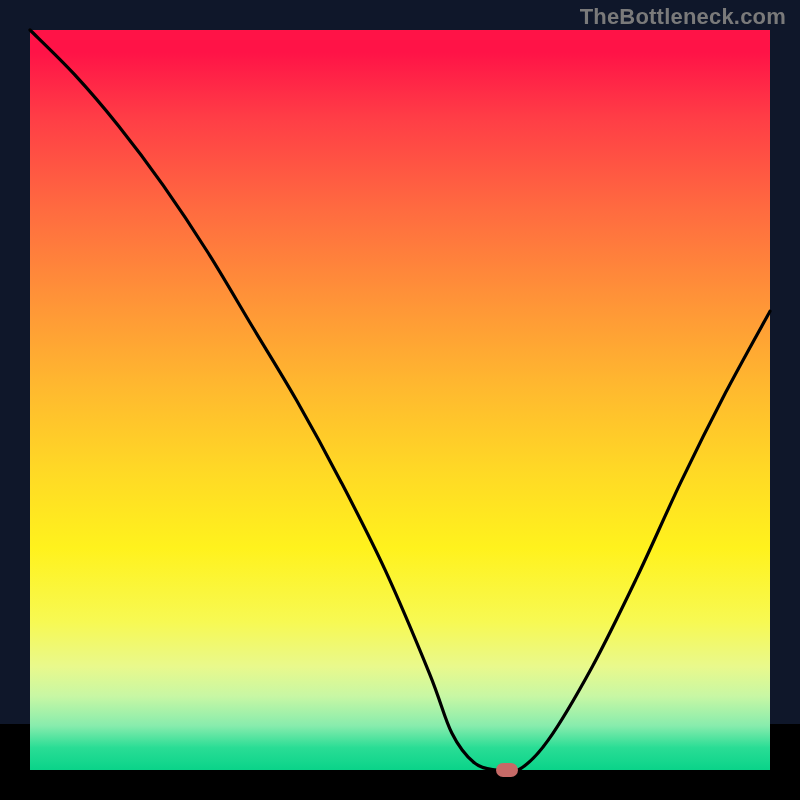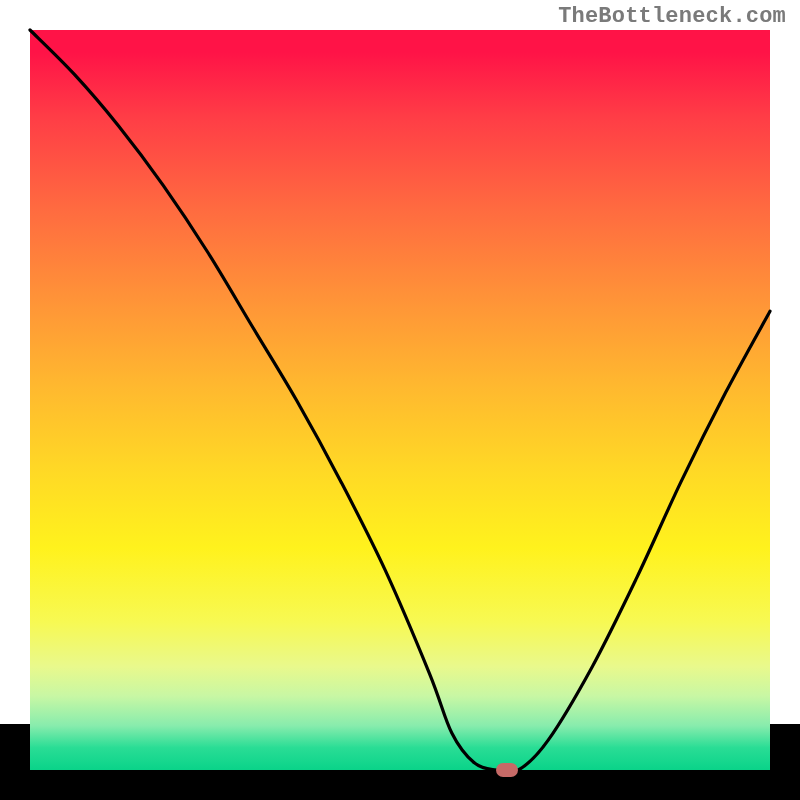--- a/index.html
+++ b/index.html
@@ -8,22 +8,21 @@
     width: 800px;
     height: 800px;
     background: #000;
     overflow: hidden;
     font-family: Arial, Helvetica, sans-serif;
   }
   .frame {
     position: relative;
     width: 800px;
     height: 724px;
-    background: #ffffff;
-    font-family: Liberation Mono, monospace;
+    background: #0f172a;
   }
   .plot {
     position: absolute;
     left: 30px;
     top: 30px;
     width: 740px;
     height: 740px;
     
     background: linear-gradient(to bottom,
       #ff1347 0%,

